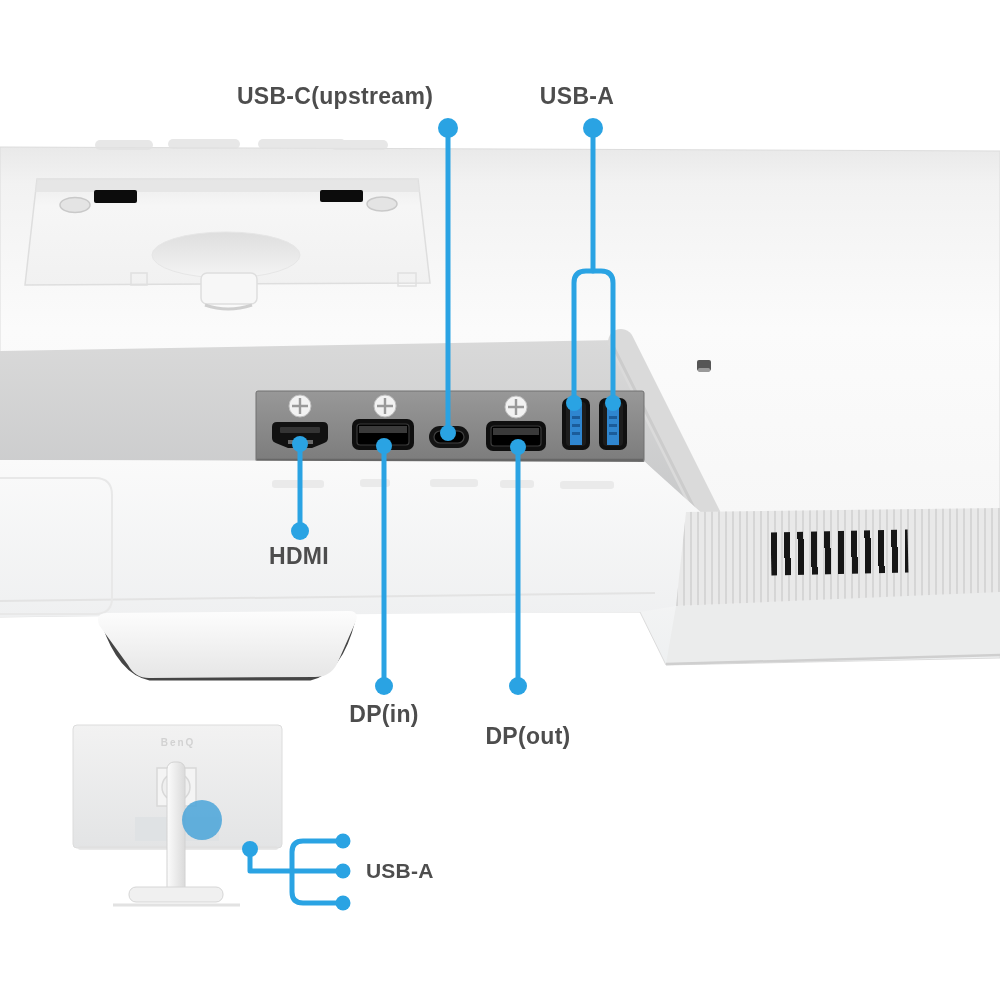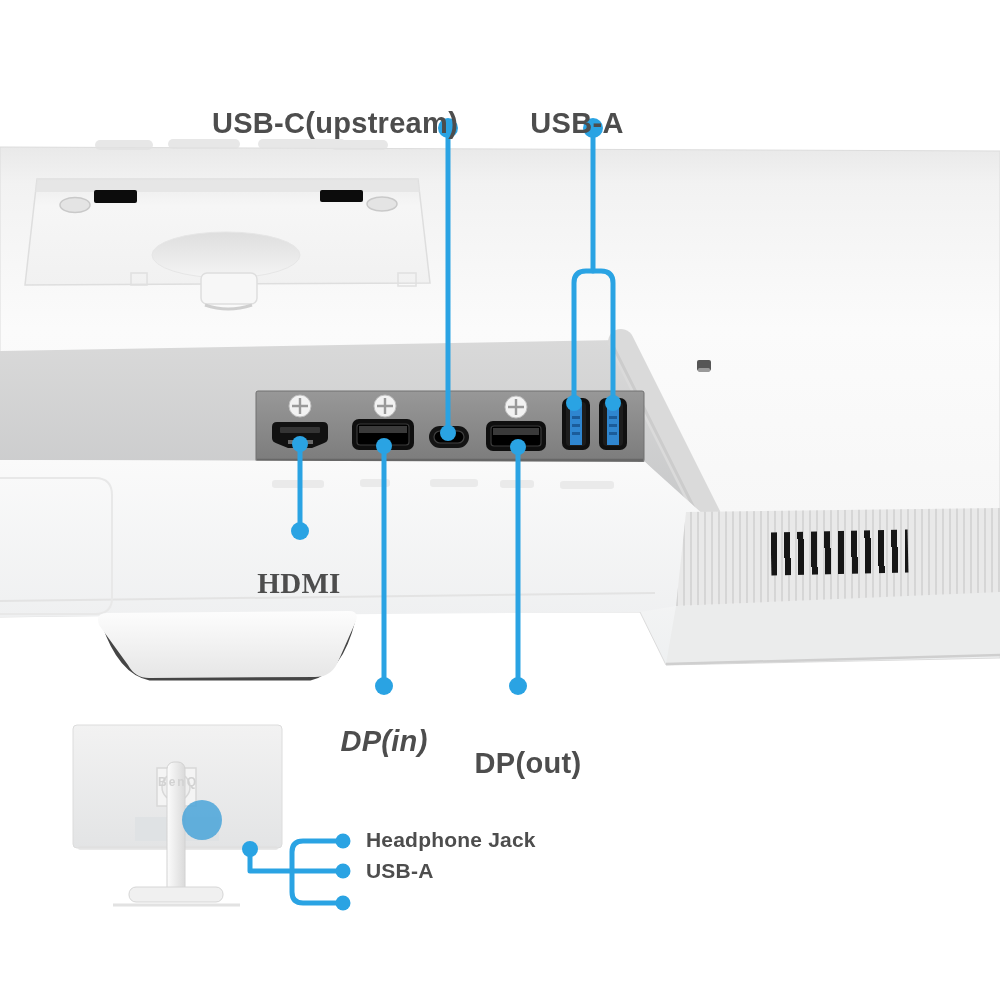--- a/index.html
+++ b/index.html
@@ -4,27 +4,26 @@
 <style>
   html,body{margin:0;padding:0;background:#ffffff;}
   .stage{
     position:relative;width:1000px;height:1000px;overflow:hidden;background:#ffffff;
     font-family:"Liberation Sans",sans-serif;color:#4d4d4d;
   }
   .stage svg{position:absolute;left:0;top:0;}
   .lbl{
     position:absolute;font-weight:600;color:#4d4d4d;letter-spacing:.3px;white-space:nowrap;
   }
-  .lbl.big{font-size:29px;margin-top:24px;}
+  .lbl.big{font-size:23px;}
   .lbl.small{font-size:21px;letter-spacing:.2px;}
   .lbl.center{transform:translateX(-50%);}
   .brand{
-    position:absolute;font-size:12px;font-weight:600;letter-spacing:2px;color:#d2d2d2;
+    position:absolute;font-size:10px;font-weight:600;letter-spacing:2px;color:#d2d2d2;
     transform:translateX(-50%);
-    margin-top:38px;
   }
   
   .vent-band{
     position:absolute;left:676px;top:508px;width:324px;height:100px;
     clip-path:polygon(10px 4px,324px 0px,324px 84px,0px 98px);
     background-color:#e9e9e9;
     background-image:repeating-linear-gradient(90deg, rgba(198,198,198,.55) 0 2px, rgba(238,238,238,0) 2px 7px);
   }
   .vent-slots{
     position:absolute;left:95px;top:23px;width:137px;height:43px;
@@ -248,22 +247,21 @@
         <circle cx="343" cy="903" r="7.5"></circle>
   </g>
 </svg>
 
 <div class="vent-band">
   <div class="vent-slots"></div>
 </div>
 
 <div class="lbl big center" style="left:335px;top:83px;">USB-C(upstream)</div>
 <div class="lbl big center" style="left:577px;top:83px;">USB-A</div>
-<div class="lbl big center" style="left:299px;top:543px;font-family:Liberation Serif, serif;">HDMI</div>
-<div class="lbl big center" style="left:384px;top:701px;font-style:italic;">DP(in)</div>
+<div class="lbl big center" style="left:299px;top:543px;">HDMI</div>
+<div class="lbl big center" style="left:384px;top:701px;">DP(in)</div>
 <div class="lbl big center" style="left:528px;top:723px;">DP(out)</div>
 
-<div class="lbl small" style="left:366px;top:828px;">Headphone Jack</div>
 <div class="lbl small" style="left:366px;top:859px;">USB-A</div>
 
 <div class="brand" style="left:178px;top:737px;">BenQ</div>
 
 </div>
 
 </body></html>

